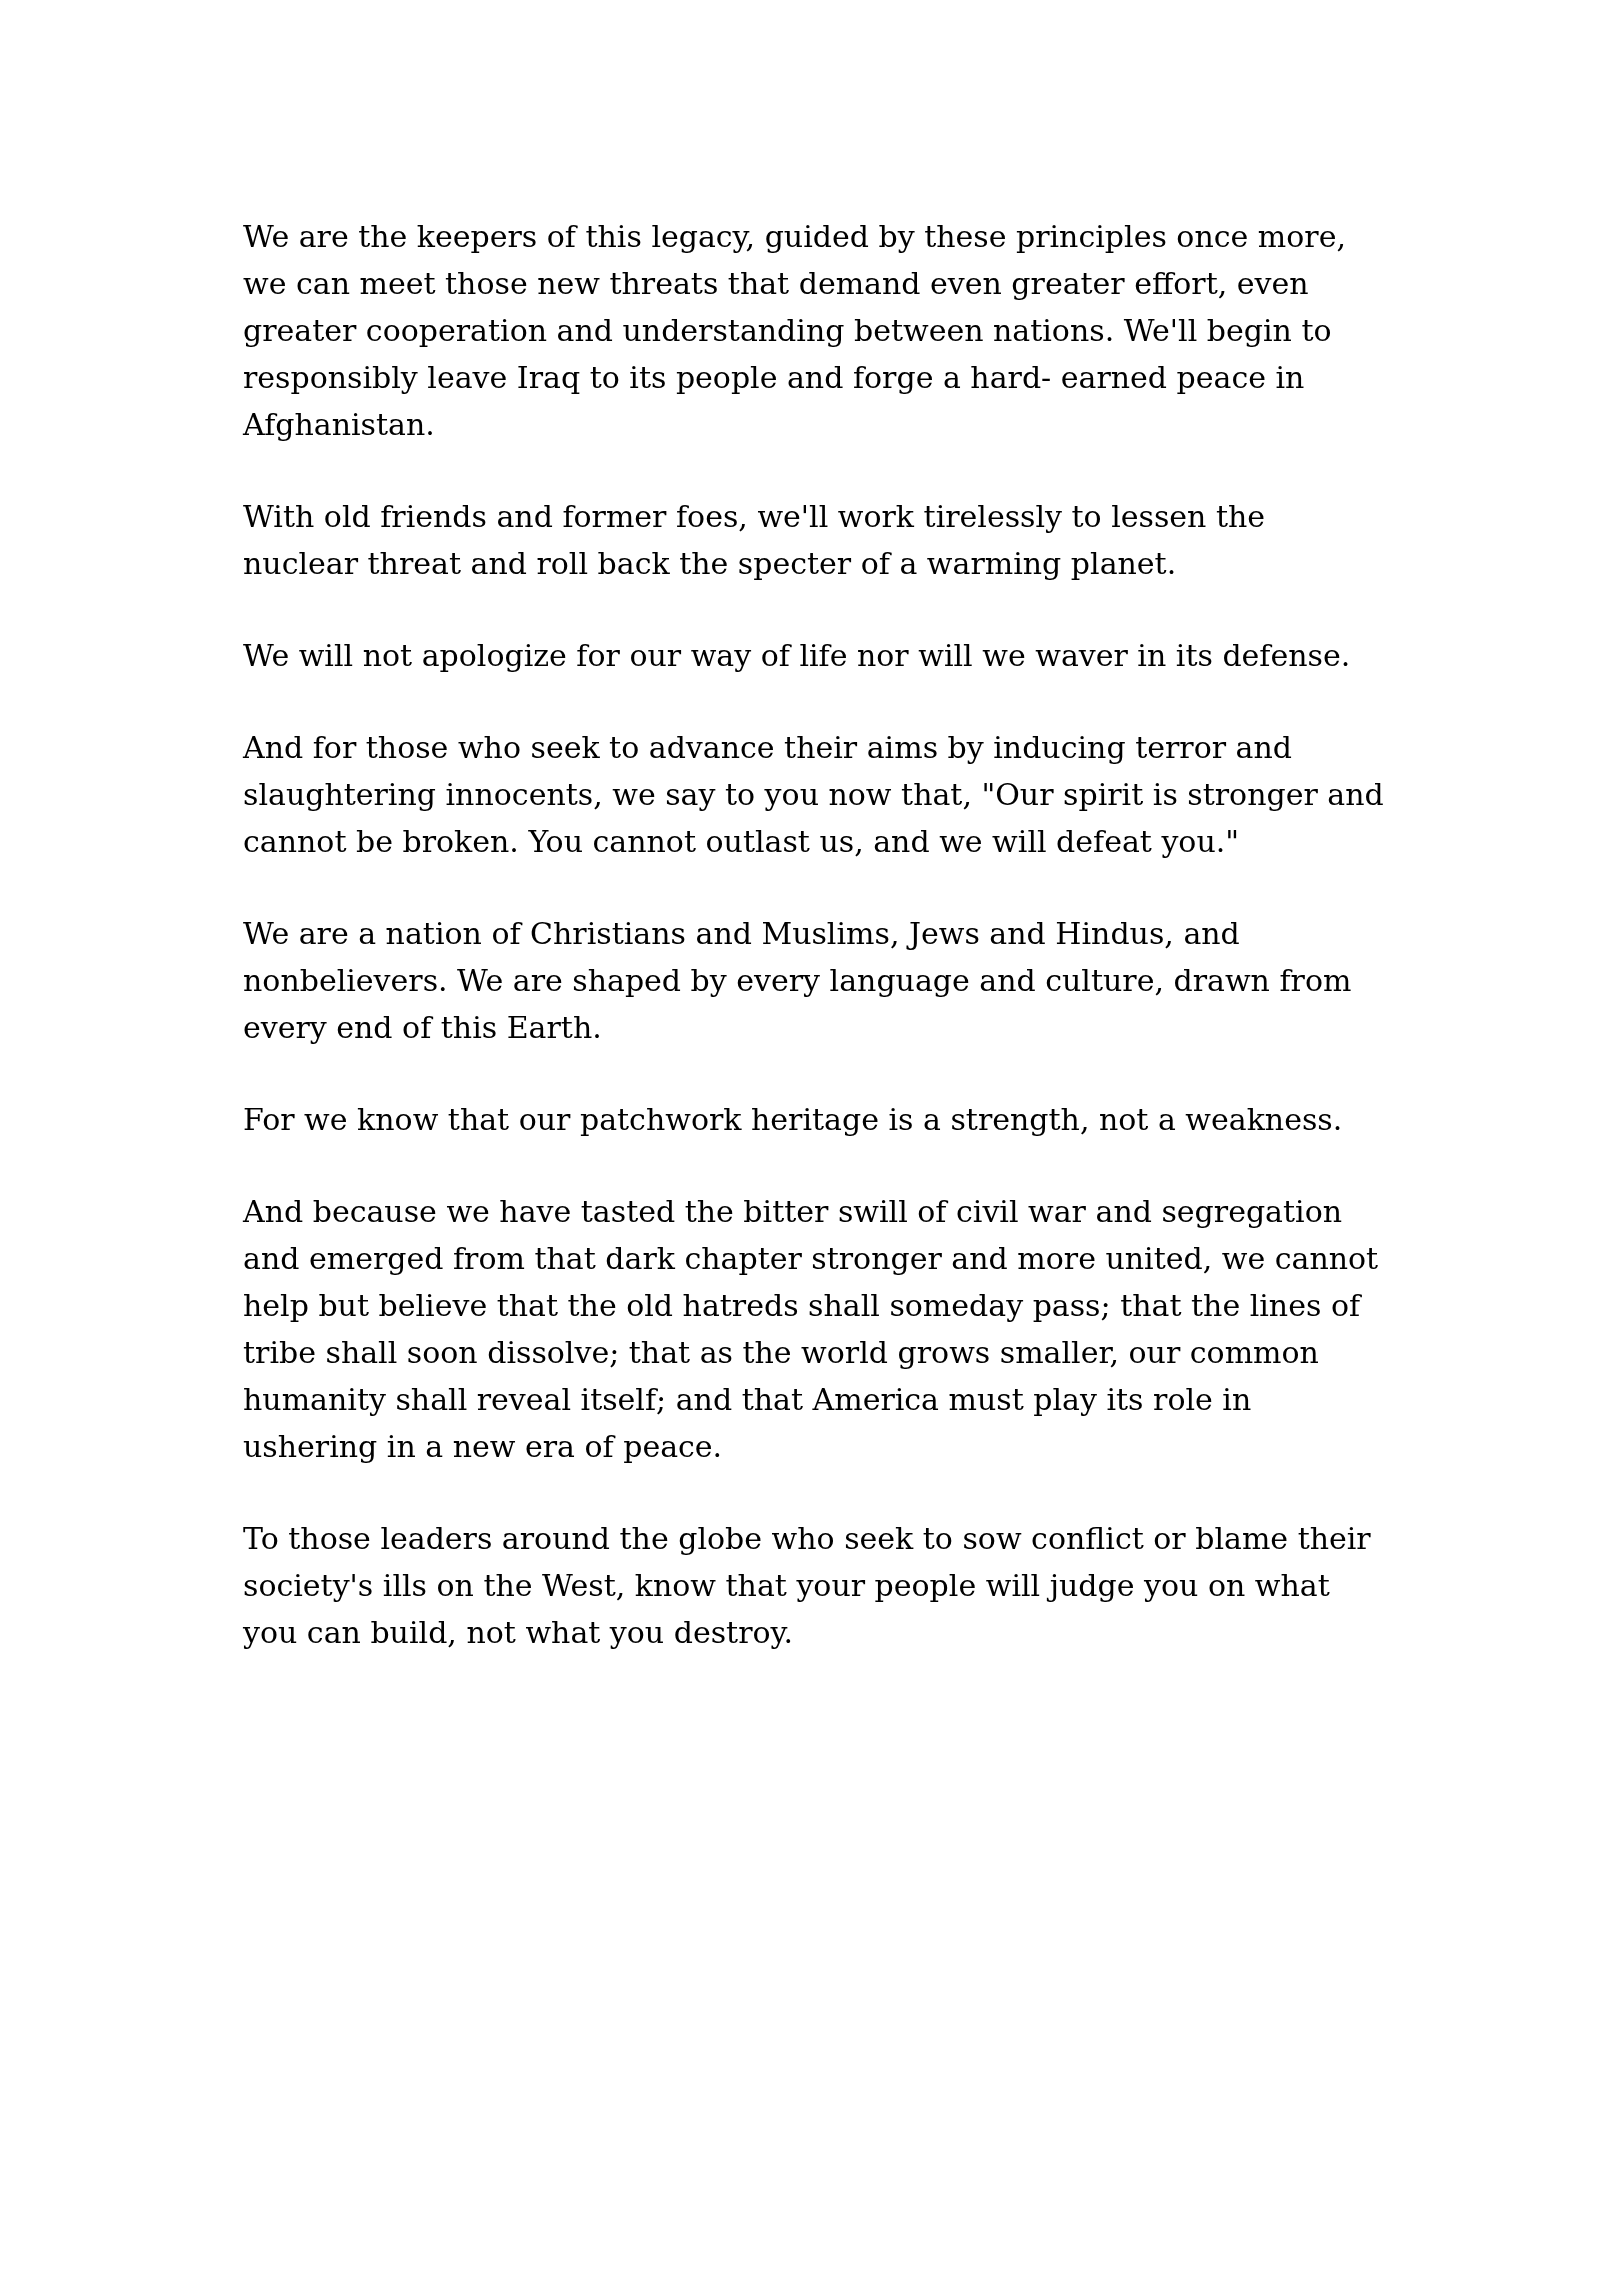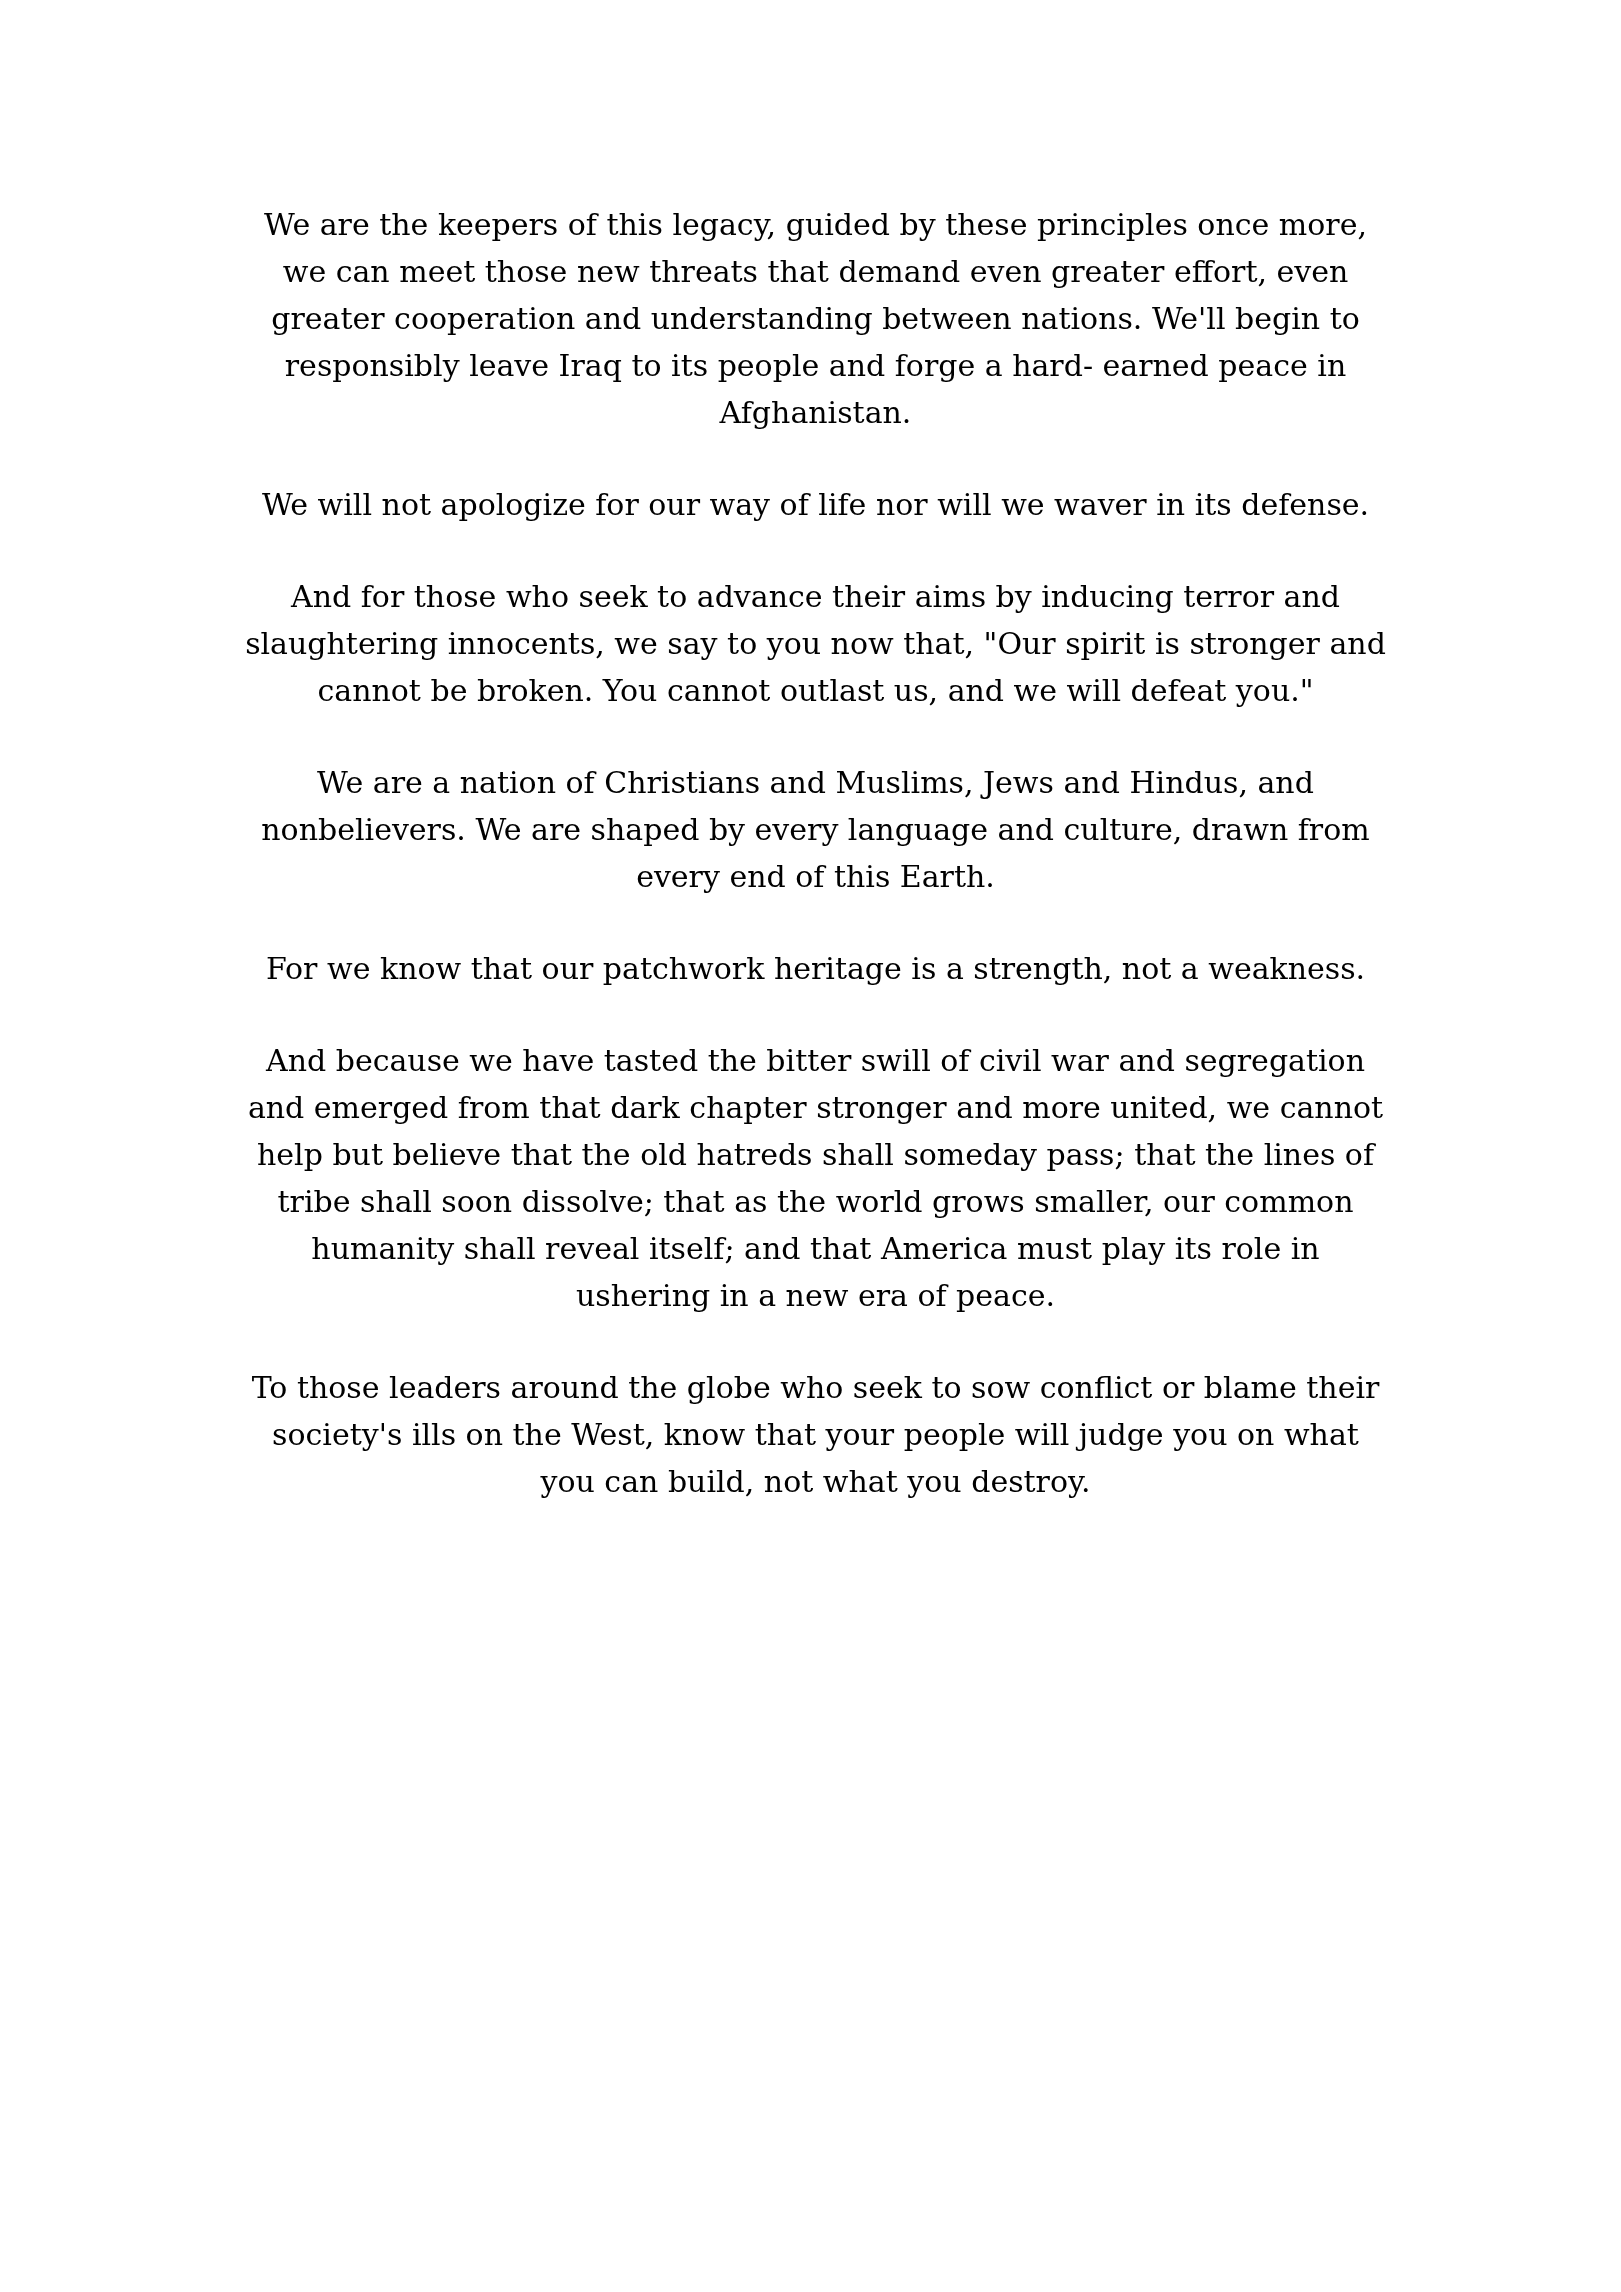--- a/index.html
+++ b/index.html
@@ -26,31 +26,31 @@
     left: 243px;
     top: 201px;
     width: 1145px;
     font-family: "DejaVu Serif", "Liberation Serif", serif;
     font-size: 30px;
     line-height: 47px;
     color: #000000;
     text-align: left;
   }
   .text-column p {
-    margin: 0 0 45px 0;
+    margin: 12px 0 45px 0;
     padding: 0;
-    text-align: center;
   }
 </style>
 </head>
 <body>
 
 <div class="page">
   <div class="text-column">
     <p>We are the keepers of this legacy, guided by these principles once more, we can meet those new threats that demand even greater effort, even greater cooperation and understanding between nations. We'll begin to responsibly leave Iraq to its people and forge a hard- earned peace in Afghanistan.</p>
+    <p>With old friends and former foes, we'll work tirelessly to lessen the nuclear threat and roll back the specter of a warming planet.</p>
     <p>We will not apologize for our way of life nor will we waver in its defense.</p>
     <p>And for those who seek to advance their aims by inducing terror and slaughtering innocents, we say to you now that, "Our spirit is stronger and cannot be broken. You cannot outlast us, and we will defeat you."</p>
     <p>We are a nation of Christians and Muslims, Jews and Hindus, and nonbelievers. We are shaped by every language and culture, drawn from every end of this Earth.</p>
     <p>For we know that our patchwork heritage is a strength, not a weakness.</p>
     <p>And because we have tasted the bitter swill of civil war and segregation and emerged from that dark chapter stronger and more united, we cannot help but believe that the old hatreds shall someday pass; that the lines of tribe shall soon dissolve; that as the world grows smaller, our common humanity shall reveal itself; and that America must play its role in ushering in a new era of peace.</p>
     <p>To those leaders around the globe who seek to sow conflict or blame their society's ills on the West, know that your people will judge you on what you can build, not what you destroy.</p>
   </div>
 </div>
 
 

